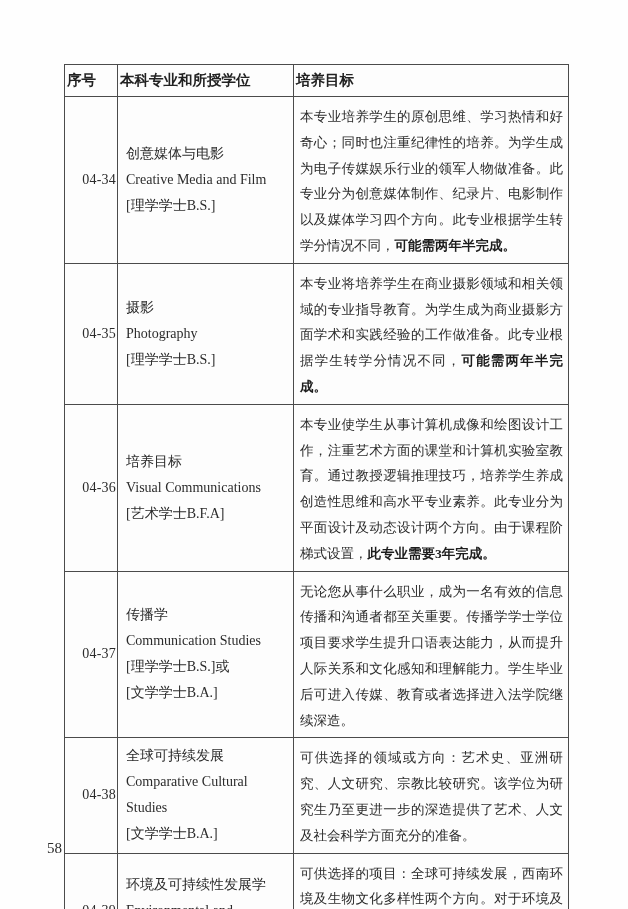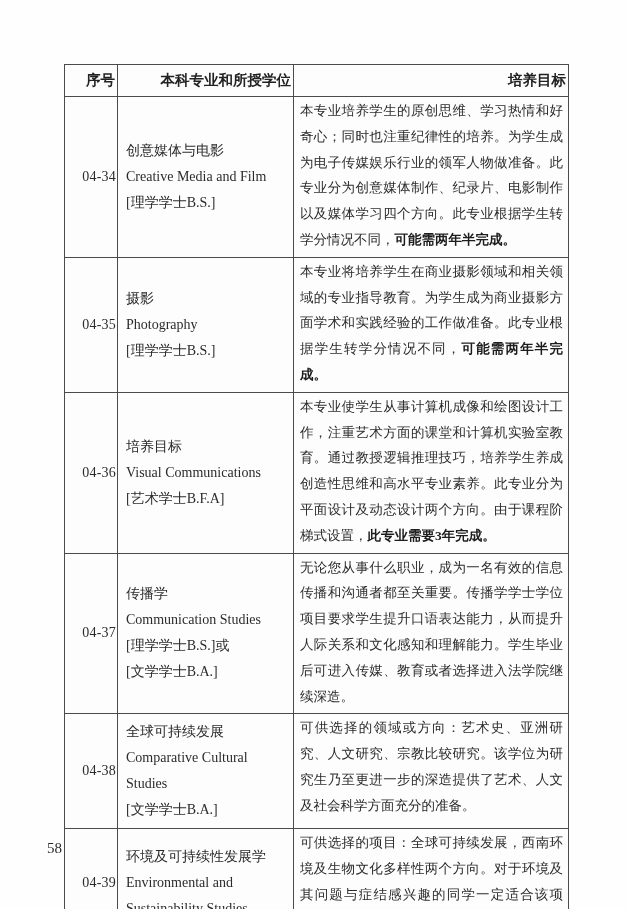--- a/index.html
+++ b/index.html
@@ -29,42 +29,42 @@
     border: 1px solid #4b4b4b;
     background: #fdfdfd;
   }
   col.c1 { width: 53px; }
   col.c2 { width: 176px; }
   col.c3 { width: 275px; }
 
   th {
     font-weight: bold;
     font-size: 14.5px;
-    text-align: right;
+    text-align: left;
     padding: 6px 2px;
     color: #222;
   }
   td.c-id {
     vertical-align: middle;
     font-size: 14px;
     text-align: right;
     padding: 2px 1px 2px 2px;
     letter-spacing: 0.2px;
   }
   td.c-major {
     vertical-align: middle;
     font-size: 14px;
     line-height: 26px;
     padding: 5px 18px 5px 8px;
   }
   td.c-obj {
     vertical-align: top;
     font-size: 13.5px;
     line-height: 25.8px;
-    padding: 1px 5px 4px 6px;
+    padding: 7px 5px 4px 6px;
     text-align: justify;
   }
   td.c-obj b { font-weight: bold; color: #1d1d1d; }
 
   tbody tr:nth-child(1) { height: 155px; }
   tbody tr:nth-child(2) { height: 102px; }
   tbody tr:nth-child(3) { height: 160px; }
   tbody tr:nth-child(4) { height: 136px; }
   tbody tr:nth-child(5) { height: 97px; }
   tbody tr:nth-child(6) { height: 72px; }

